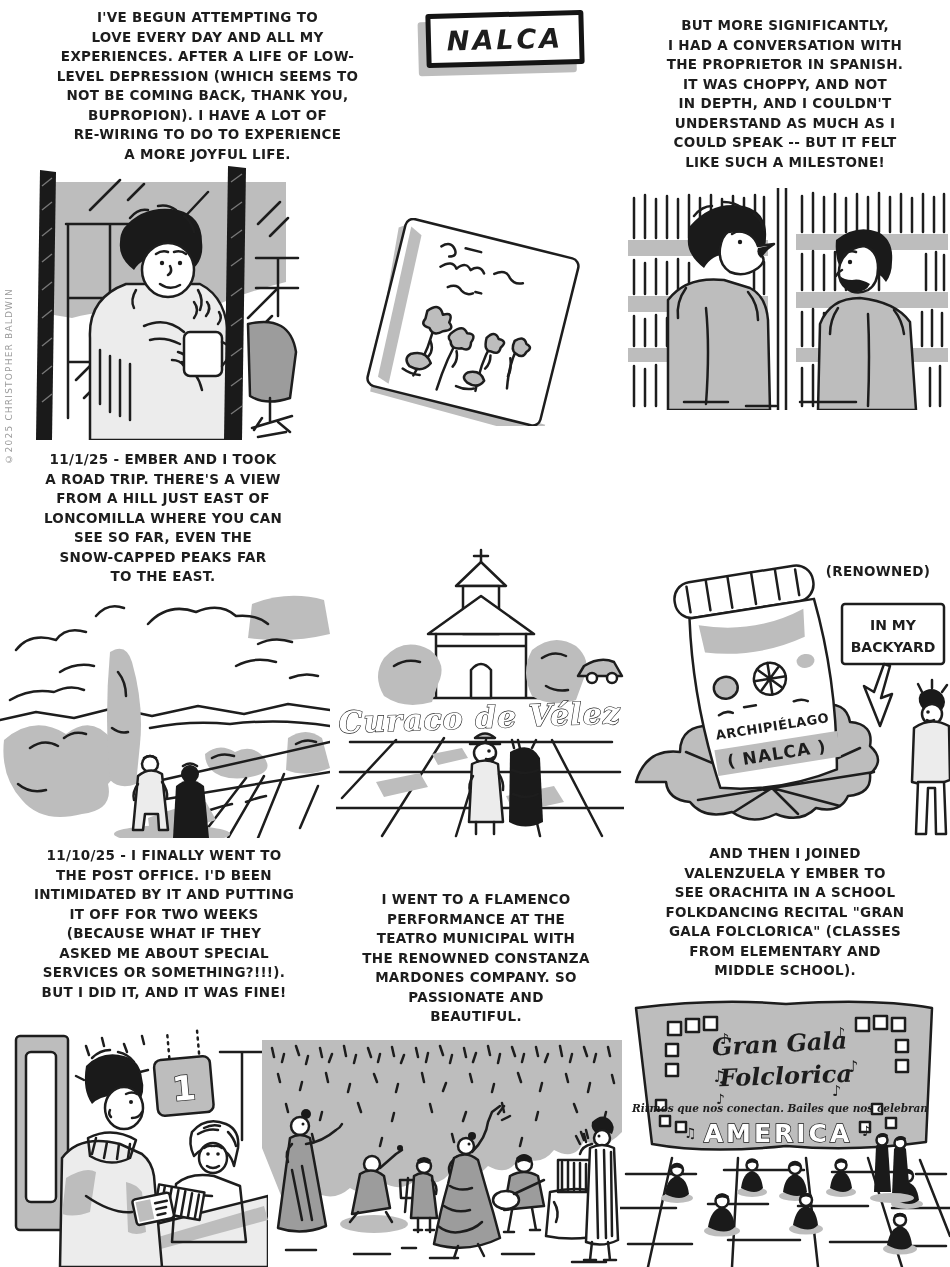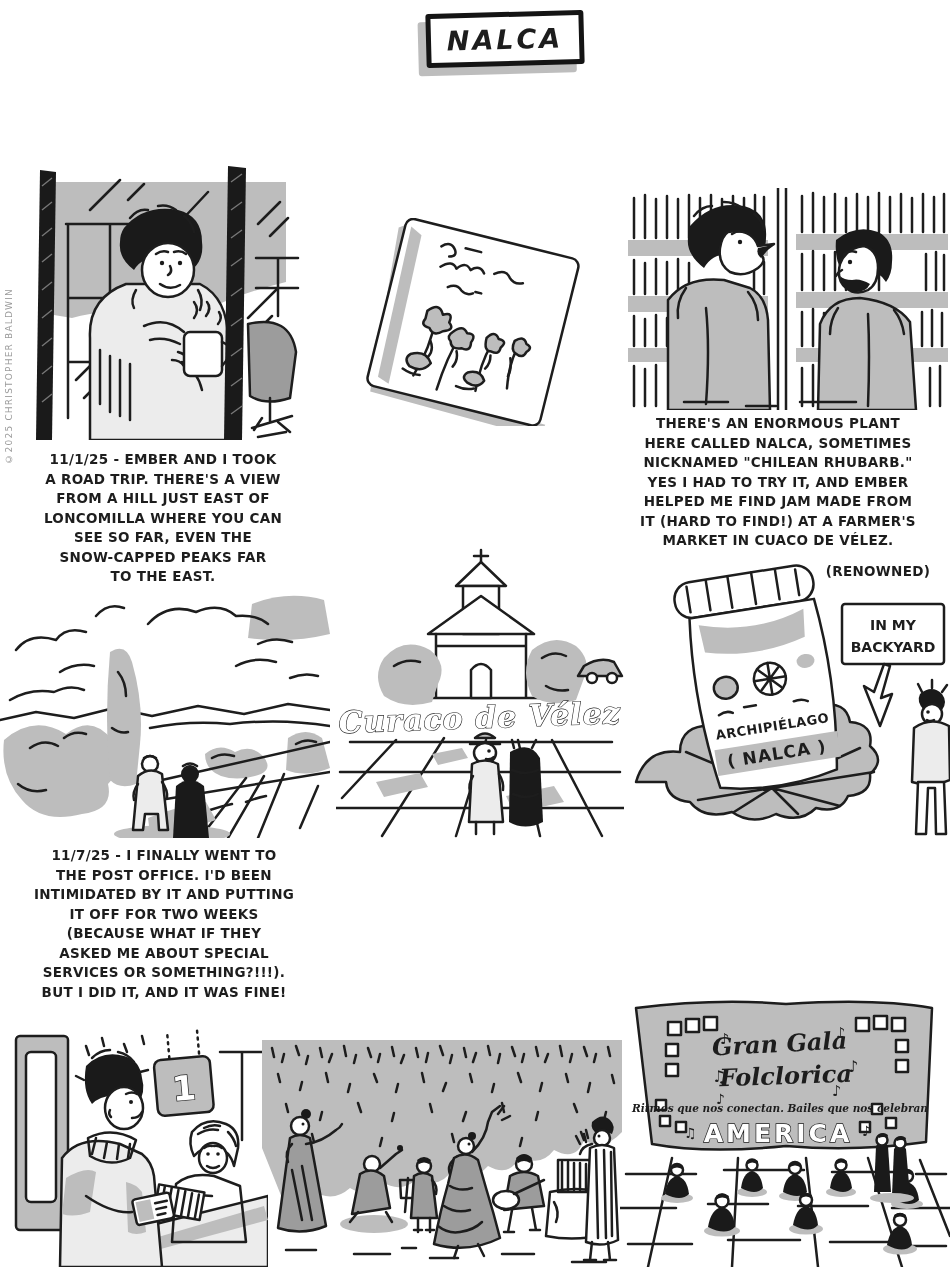--- a/index.html
+++ b/index.html
@@ -28,24 +28,40 @@
   .outline-txt{fill:#fff;stroke:#1d1d1d;paint-order:stroke;}
   .cursive{font-family:"DejaVu Serif",serif;font-style:italic;font-weight:700;}
 </style>
 </head>
 <body>
 
 <div class="page">
 
   <div class="credit">©2025 CHRISTOPHER BALDWIN</div>
 
+  <div class="txt" style="left:5px;top:8px;width:405px;">I'VE BEGUN ATTEMPTING TO
+LOVE EVERY DAY AND ALL MY
+EXPERIENCES. AFTER A LIFE OF LOW-
+LEVEL DEPRESSION (WHICH SEEMS TO
+NOT BE COMING BACK, THANK YOU,
+BUPROPION). I HAVE A LOT OF
+RE-WIRING TO DO TO EXPERIENCE
+A MORE JOYFUL LIFE.</div>
 
   <div class="title-box">NALCA</div>
 
 
+  <div class="txt" style="left:622px;top:16px;width:326px;">BUT MORE SIGNIFICANTLY,
+I HAD A CONVERSATION WITH
+THE PROPRIETOR IN SPANISH.
+IT WAS CHOPPY, AND NOT
+IN DEPTH, AND I COULDN'T
+UNDERSTAND AS MUCH AS I
+COULD SPEAK -- BUT IT FELT
+LIKE SUCH A MILESTONE!</div>
 
   <div class="panel" style="left:32px;top:166px;">
   <svg width="270" height="274" viewBox="0 0 270 274">
     <path class="tf" d="M16 16 H254 V116 Q205 128 170 146 Q150 156 118 150 Q70 142 40 152 L16 148 Z"></path>
     <g class="ink" stroke-width="1.7">
       <path d="M34 58 H122 M36 58 V252 M120 58 V162 M78 58 V198 M36 132 H120 M36 196 H90"></path>
       <path d="M224 92 H266 M246 92 V150 M224 122 H266"></path>
     </g>
     <g class="ink" stroke-width="2">
       <path d="M58 44 L88 14 M96 34 L112 18 M146 58 L176 26 M226 58 L248 36 M238 70 L256 52 M44 214 L84 174 M52 232 L74 210 M148 252 L186 214 M160 262 L178 244 M216 152 L246 122 M222 168 L240 150"></path>
@@ -135,27 +151,20 @@
 
   <div class="txt" style="left:2px;top:450px;width:322px;"><span>11/1/25 - EMBER AND I TOOK
 A ROAD TRIP. THERE'S A VIEW
 FROM A HILL JUST EAST OF
 LONCOMILLA WHERE YOU CAN
 SEE </span><span class="emph">SO</span><span> FAR, EVEN THE
 SNOW-CAPPED PEAKS FAR
 TO THE EAST.</span></div>
 
 
-  <div class="txt" style="left:606px;top:414px;width:344px;">THERE'S AN ENORMOUS PLANT
-HERE CALLED NALCA, SOMETIMES
-NICKNAMED "CHILEAN RHUBARB."
-YES I HAD TO TRY IT, AND EMBER
-HELPED ME FIND JAM MADE FROM
-IT (HARD TO FIND!) AT A FARMER'S
-MARKET IN CUACO DE VÉLEZ.</div>
   <div class="txt" style="left:806px;top:562px;width:144px;">(RENOWNED)</div>
 
   <div class="panel" style="left:0px;top:588px;">
   <svg width="330" height="250" viewBox="0 0 330 250">
     <path class="tf" d="M252 16 q36 -14 72 -4 l6 34 q-42 10 -82 4 z"></path>
     <g class="ink" stroke-width="2">
       <path d="M16 62 q14 -18 40 -10 q10 -14 30 -8 M96 28 q12 -14 28 -8 M148 36 q20 -22 48 -12 q24 -10 40 4 q20 -2 32 8 M236 78 q18 -10 40 -4 M60 84 q16 -10 34 -6 M10 112 q20 -12 44 -8 q16 -8 30 -2"></path>
       <path d="M258 56 q16 -8 34 -2 M290 90 q14 -6 28 -2"></path>
     </g>
     <g class="ink" stroke-width="1.8">
@@ -262,30 +271,44 @@
       <path class="ink" stroke-width="1.5" d="M300 132 l-4 -8 M310 128 l0 -8 M320 132 l5 -7"></path>
       <circle class="wf" cx="310" cy="154" r="10"></circle>
       <circle class="df" cx="306" cy="152" r="1.8"></circle>
       <path class="ink" stroke-width="1.6" d="M305 160 q4 2 7 0"></path>
       <path class="lgf" d="M292 168 q17 -12 35 -2 l1 54 q-19 8 -38 2 z"></path>
       <path class="wf" d="M296 222 l-2 52 h10 l2 -46 h7 l1 46 h10 l-2 -52 z"></path>
     </g>
   </svg>
   </div>
 
-  <div class="txt" style="left:2px;top:846px;width:324px;">11/7/25 - I FINALLY WENT TO
+  <div class="txt" style="left:2px;top:846px;width:324px;">11/10/25 - I FINALLY WENT TO
 THE POST OFFICE. I'D BEEN
 INTIMIDATED BY IT AND PUTTING
 IT OFF FOR TWO WEEKS
 (BECAUSE WHAT IF THEY
 ASKED ME ABOUT SPECIAL
 SERVICES OR SOMETHING?!!!).
 BUT I DID IT, AND IT WAS FINE!</div>
 
-
+  <div class="txt" style="left:328px;top:890px;width:296px;">I WENT TO A FLAMENCO
+PERFORMANCE AT THE
+TEATRO MUNICIPAL WITH
+THE RENOWNED CONSTANZA
+MARDONES COMPANY. SO
+PASSIONATE AND
+BEAUTIFUL.</div>
+
+  <div class="txt" style="left:622px;top:844px;width:326px;">AND THEN I JOINED
+VALENZUELA Y EMBER TO
+SEE ORACHITA IN A SCHOOL
+FOLKDANCING RECITAL "GRAN
+GALA FOLCLORICA" (CLASSES
+FROM ELEMENTARY AND
+MIDDLE SCHOOL).</div>
 
   <div class="panel" style="left:6px;top:1028px;">
   <svg width="262" height="239" viewBox="0 0 262 239">
     <rect class="tfi" x="10" y="8" width="52" height="194" rx="4"></rect>
     <rect class="wf" stroke-width="2" x="20" y="24" width="30" height="150" rx="5"></rect>
     <path class="ink" stroke-width="1.6" d="M80 18 l3 9 M96 10 l2 8 M118 16 l3 8 M136 8 l2 8"></path>
     <g transform="rotate(-5 178 60)">
       <path class="ink" stroke-width="2" stroke-dasharray="2 5" d="M166 6 V30 M196 4 V28"></path>
       <rect class="tfi" stroke-width="3" x="150" y="30" width="56" height="56" rx="7"></rect>
       <text class="svgtxt outline-txt" x="178" y="72" font-size="34" text-anchor="middle" stroke-width="1.4">1</text>

